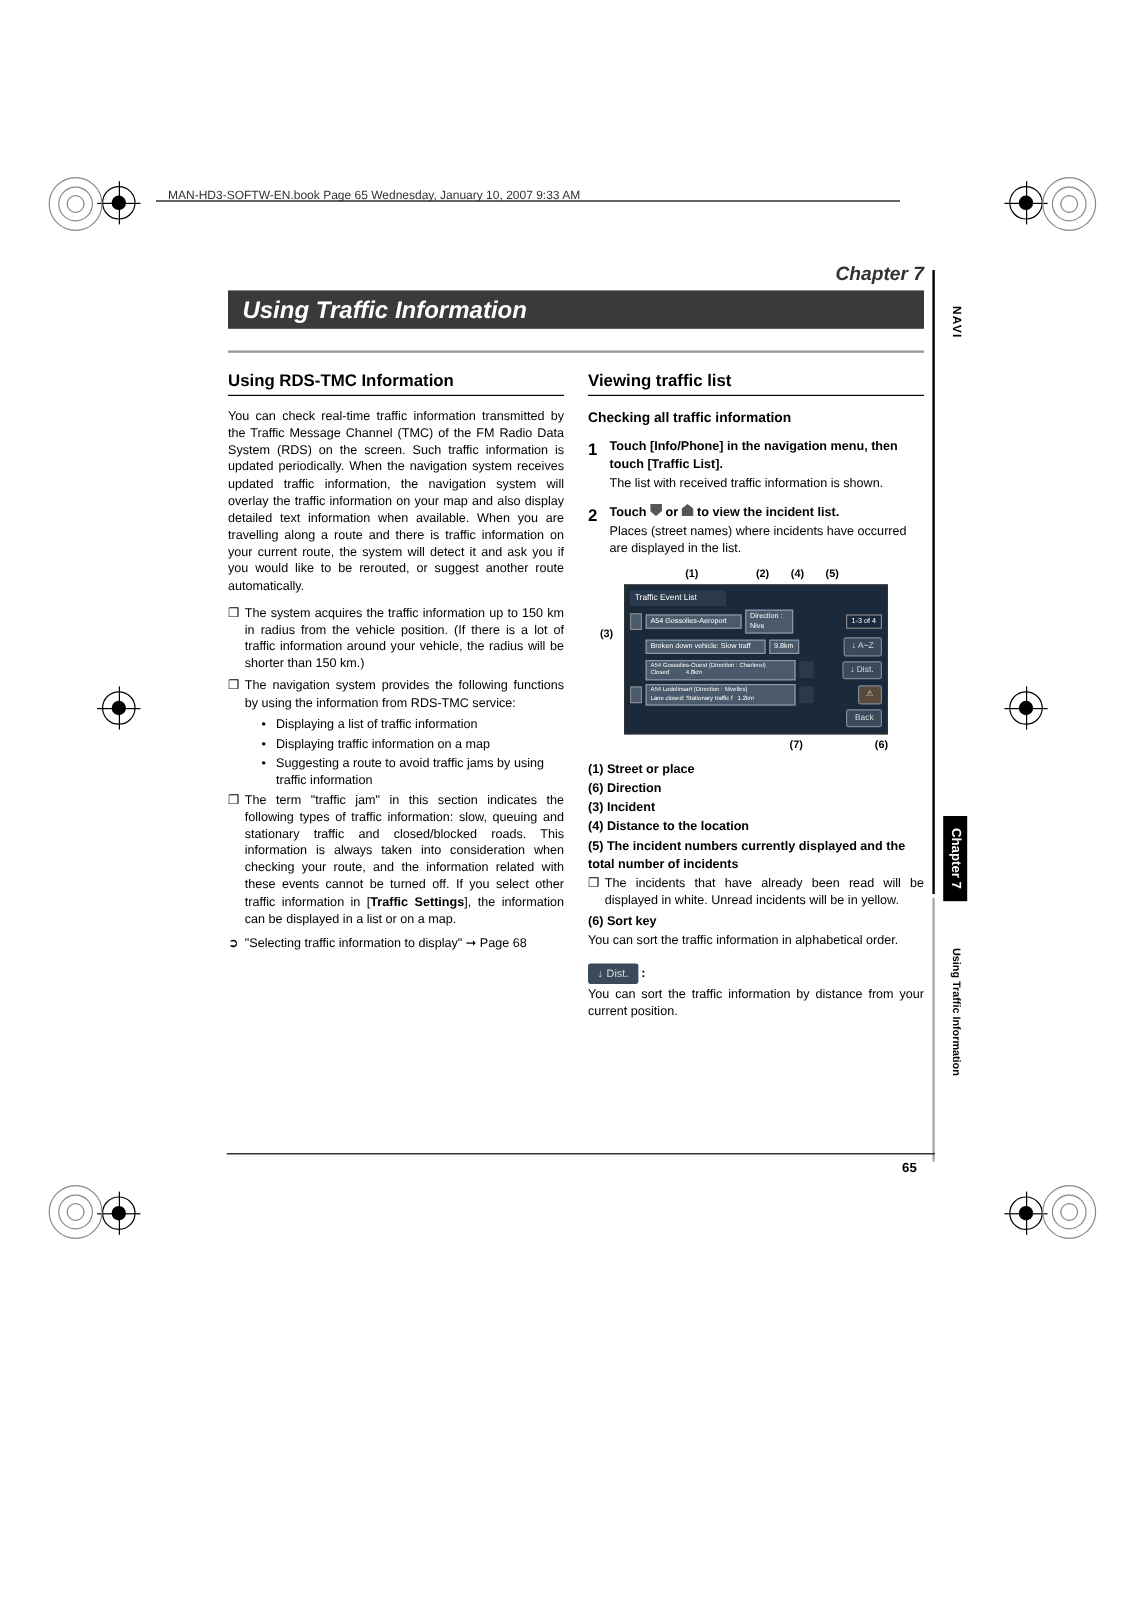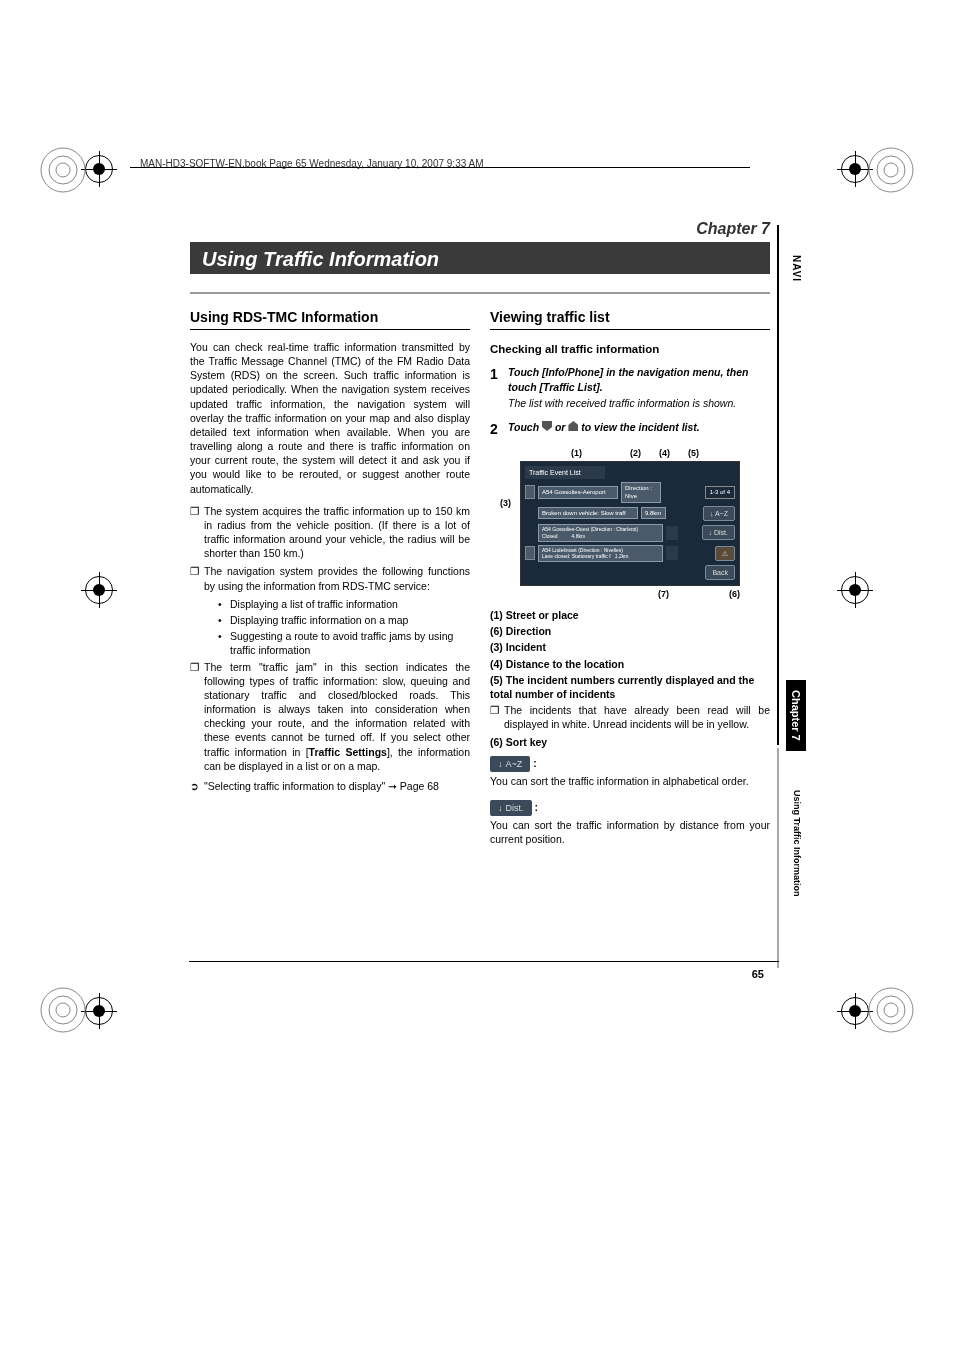--- a/index.html
+++ b/index.html
@@ -46,21 +46,21 @@
   .bullet-list { margin: 6px 0; }
   .bullet-item { display: flex; margin-bottom: 4px; text-align: justify; }
   .bullet-item .marker { width: 14px; flex-shrink: 0; }
   .bullet-item .btxt { flex: 1; }
   
   .sub-bullet { margin-left: 28px; display: flex; margin-bottom: 2px; }
   .sub-bullet .marker { width: 12px; flex-shrink: 0; }
   
   .step { display: flex; margin-bottom: 4px; }
   .step-num { font-weight: bold; font-size: 14px; width: 18px; flex-shrink: 0; }
-  .step-body { flex: 1; font-style: italic; }
+  .step-body { flex: 1; }
   .step-title { font-weight: bold; }
   .step-desc { margin-top: 2px; }
   
   .arrow-icon { display: inline-block; width: 10px; height: 10px; background: #555; }
   
   .screenshot-area { position: relative; margin: 8px 0 8px 30px; width: 230px; }
   .callout-row { display: flex; justify-content: center; gap: 18px; font-size: 9px; font-weight: bold; margin-bottom: 2px; }
   .callout-row-bottom { display: flex; justify-content: flex-end; gap: 60px; font-size: 9px; font-weight: bold; margin-top: 2px; padding-right: 10px; }
   .callout-left { position: absolute; left: -20px; top: 50px; font-size: 9px; font-weight: bold; }
   .nav-screen { background: #1a2a3a; width: 220px; height: 125px; border: 1px solid #333; position: relative; padding: 4px; }
@@ -209,20 +209,21 @@
             <div class="step-desc">The list with received traffic information is shown.</div>
           </div>
         </div>
 
         <div class="step" style="margin-top:10px;">
           <div class="step-num">2</div>
           <div class="step-body">
             <div class="step-title">
               <span>Touch </span><span class="arrow-icon" style="clip-path:polygon(0 0,100% 0,100% 60%,50% 100%,0 60%);"></span><span> or </span><span class="arrow-icon" style="clip-path:polygon(50% 0,100% 40%,100% 100%,0 100%,0 40%);"></span><span> to view the incident list.</span>
             </div>
+            <div class="step-desc">Places (street names) where incidents have occurred are displayed in the list.</div>
           </div>
         </div>
 
         <div class="screenshot-area">
           <div class="callout-row">
             <span>(1)</span>
             <span style="margin-left:30px;">(2)</span>
             <span>(4)</span>
             <span>(5)</span>
           </div>
@@ -271,21 +272,20 @@
         <div class="legend-item">(6) Direction</div>
         <div class="legend-item">(3) Incident</div>
         <div class="legend-item">(4) Distance to the location</div>
         <div class="legend-item">(5) The incident numbers currently dis­played and the total number of incidents</div>
         <div class="bullet-item">
           <span class="marker">❐</span>
           <span class="btxt" style="font-weight:normal;">The incidents that have already been read will be displayed in white. Unread inci­dents will be in yellow.</span>
         </div>
         <div class="legend-item">(6) Sort key</div>
 
-        <div><span class="sort-btn"><span class="arrow">↓</span><span>A~Z</span></span><b> :</b></div>
         <p class="para">You can sort the traffic information in alpha­betical order.</p>
 
         <div><span class="sort-btn"><span class="arrow">↓</span><span>Dist.</span></span><b> :</b></div>
         <p class="para">You can sort the traffic information by dis­tance from your current position.</p>
       </div>
     </div>
   </div>
 
   <div class="page-line"></div>
   <div class="page-num">65</div>

